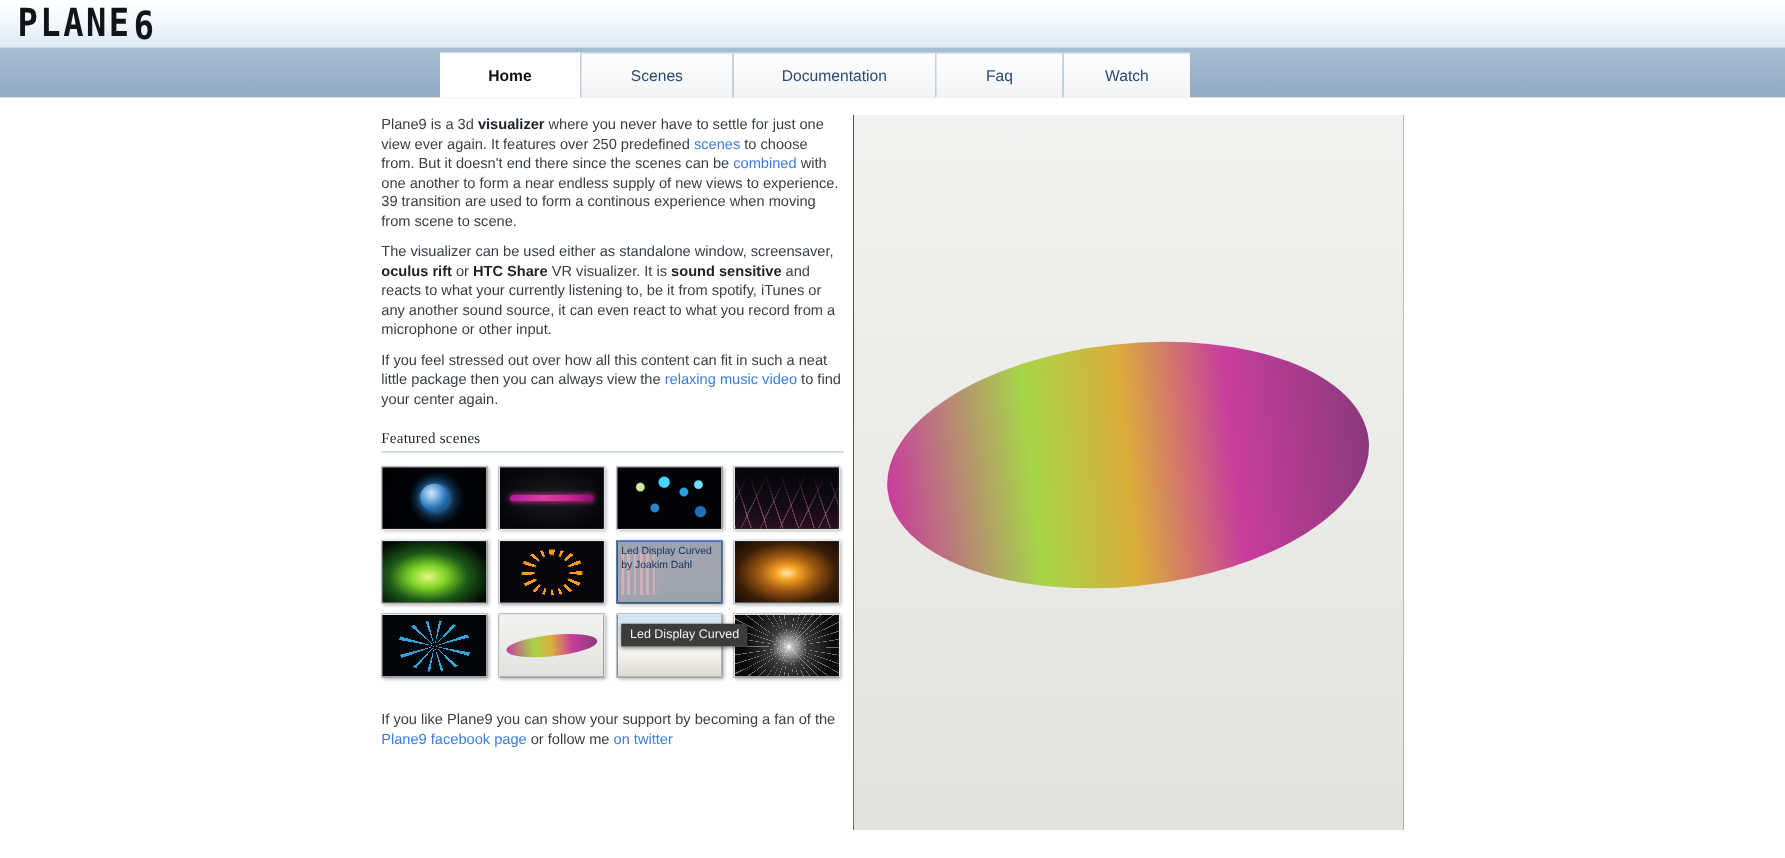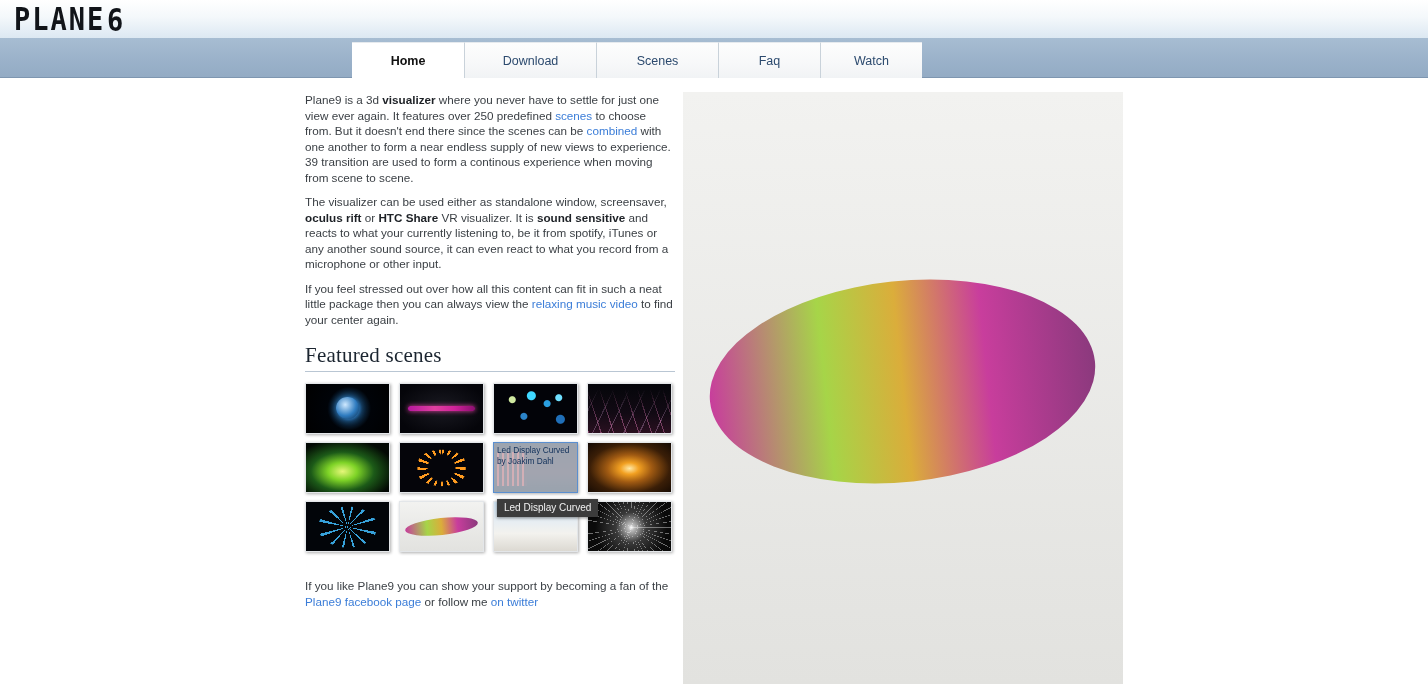--- a/index.html
+++ b/index.html
@@ -82,21 +82,21 @@
     line-height: 15.5px;
     color: #3a3f44;
     margin-bottom: 9px;
   }
   .intro b { color: #1d2126; }
   a.lnk { color: #3b7dd8; text-decoration: none; cursor: pointer; }
 
   
   .section-head {
     font-family: "Liberation Serif", serif;
-    font-size: 21px;
+    font-size: 12px;
     color: #1b2530;
     padding-bottom: 3px;
     border-bottom: 1px solid #b9c6d3;
     margin-bottom: 11px;
     letter-spacing: .2px;
   }
 
   
   .thumb-grid { display: flex; flex-wrap: wrap; gap: 8px 9px; width: 370px; }
   .thumb {
@@ -295,25 +295,25 @@
 
 <div class="site-header">
   <div class="logo"><span>PLANE</span><span class="nine">9</span></div>
 </div>
 
 <div class="navbar">
   <div class="tabs">
     <div class="tab tab-home active">
         <span>Home</span>
       </div>
-    <div class="tab tab-download">
-        <span>Download</span>
-      </div>
     <div class="tab tab-scenes">
         <span>Scenes</span>
+      </div>
+    <div class="tab tab-documentation">
+        <span>Documentation</span>
       </div>
     <div class="tab tab-faq">
         <span>Faq</span>
       </div>
     <div class="tab tab-blog">
         <span>Watch</span>
       </div>
   </div>
 </div>
 

